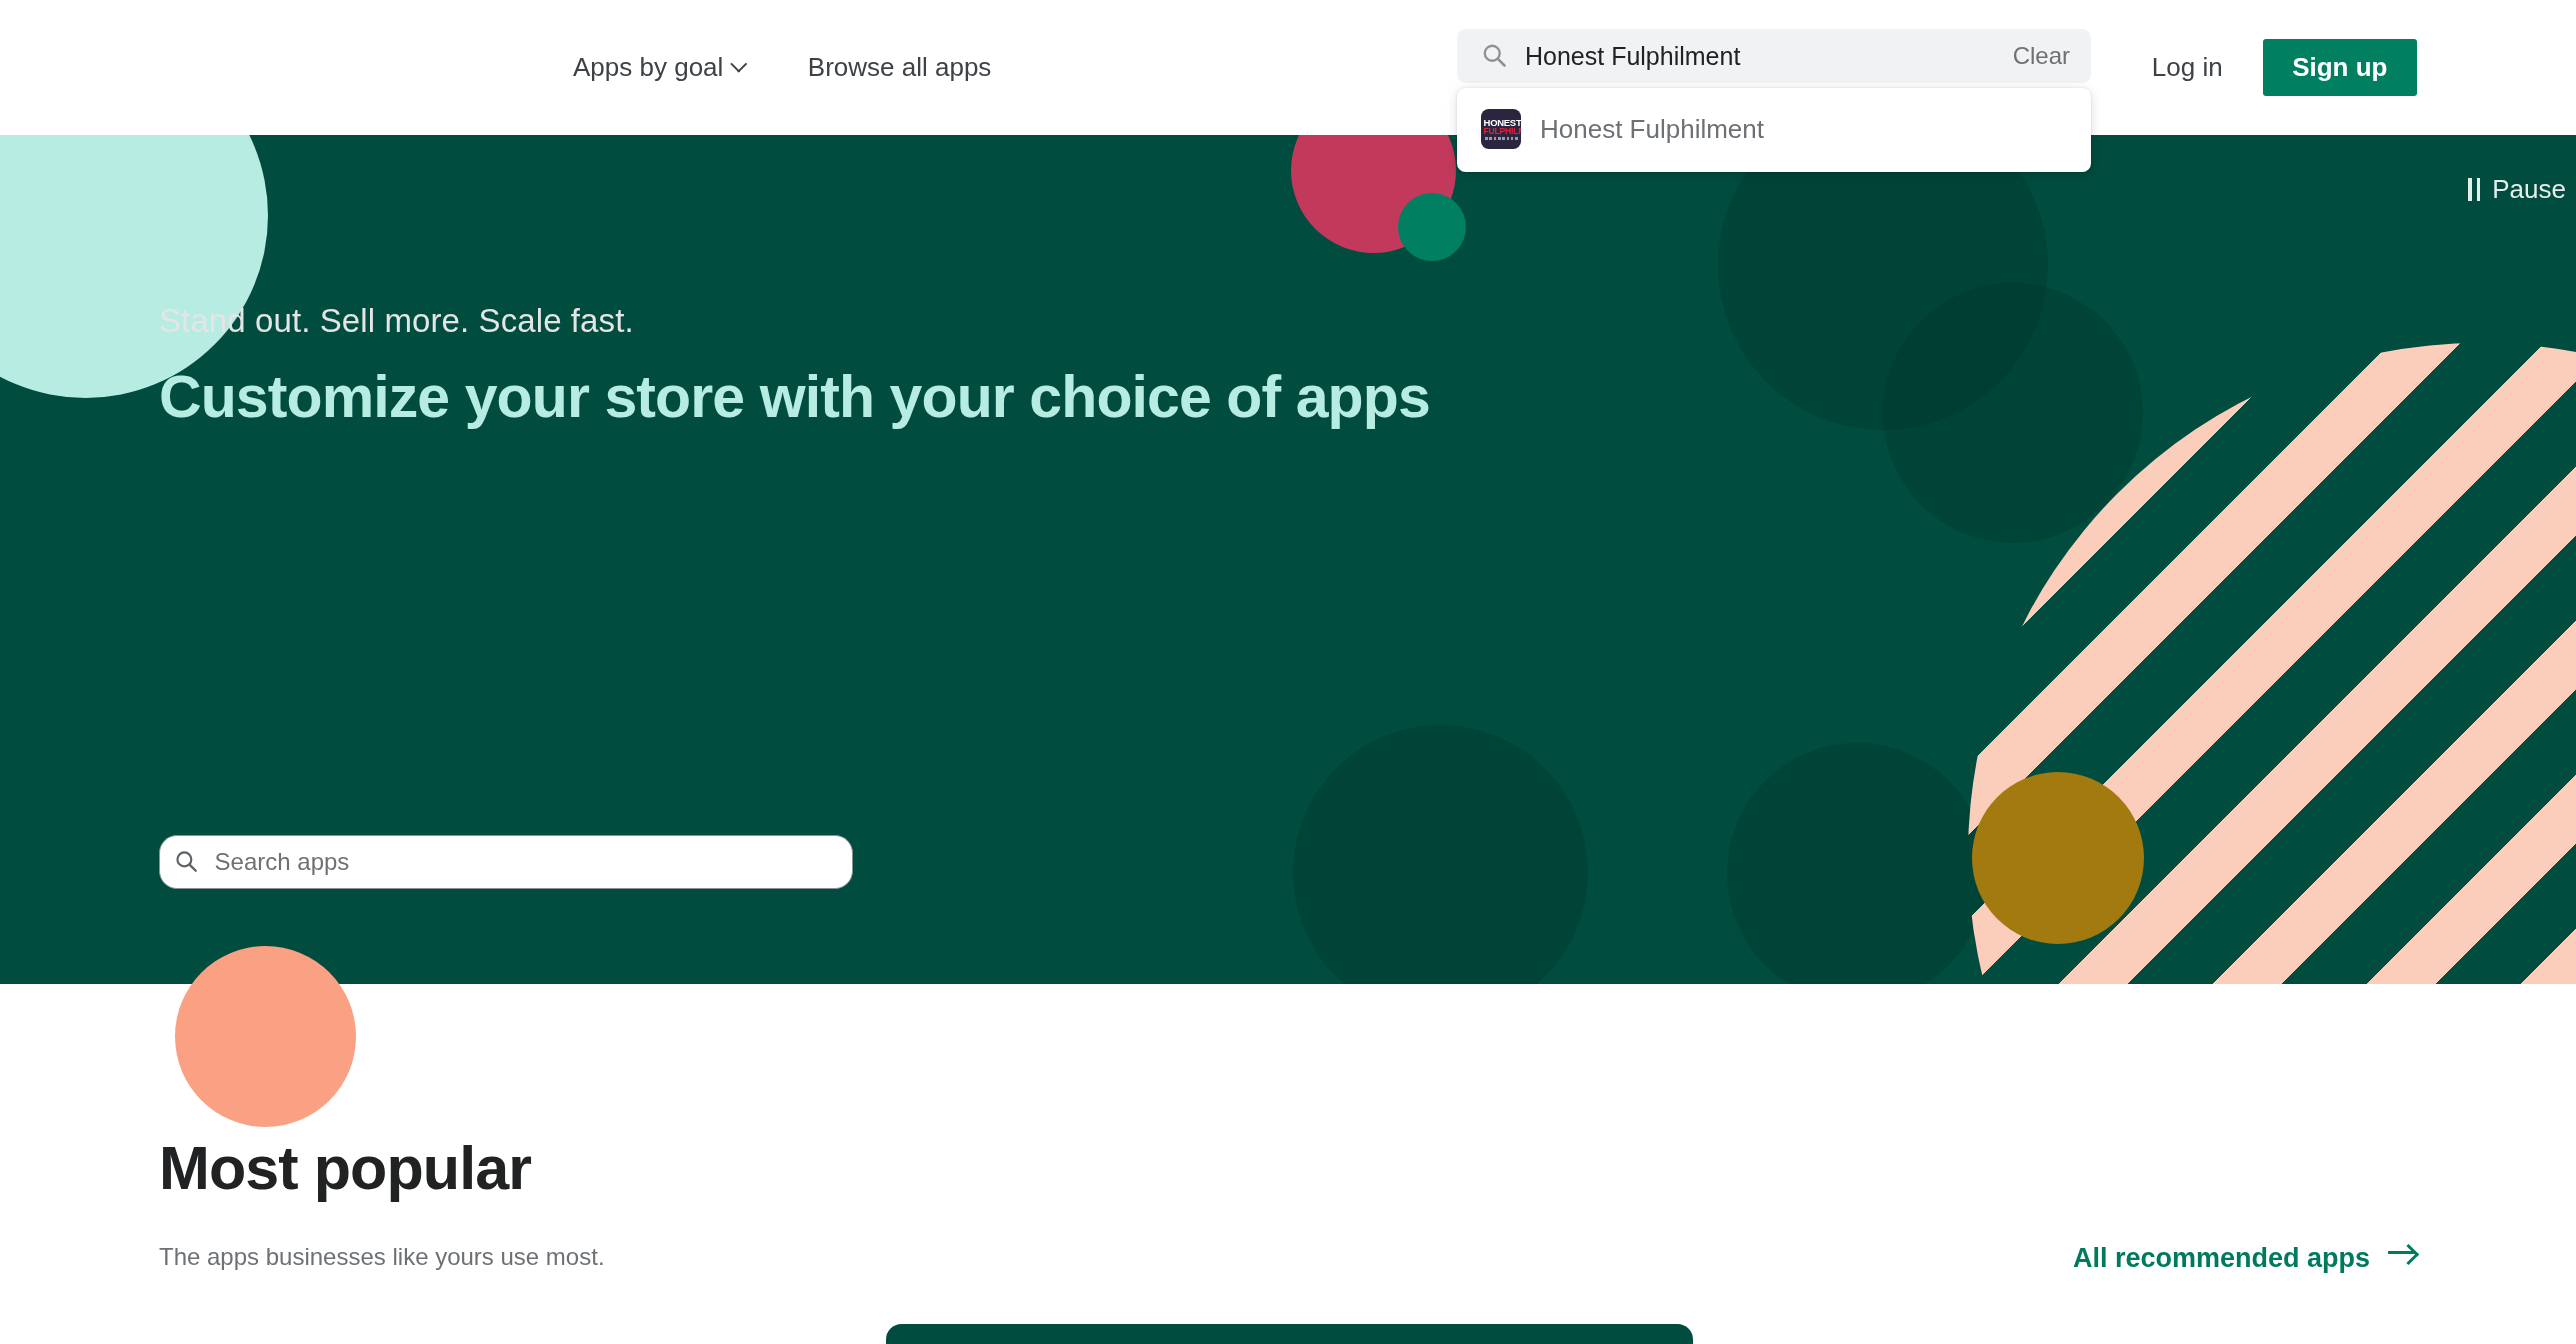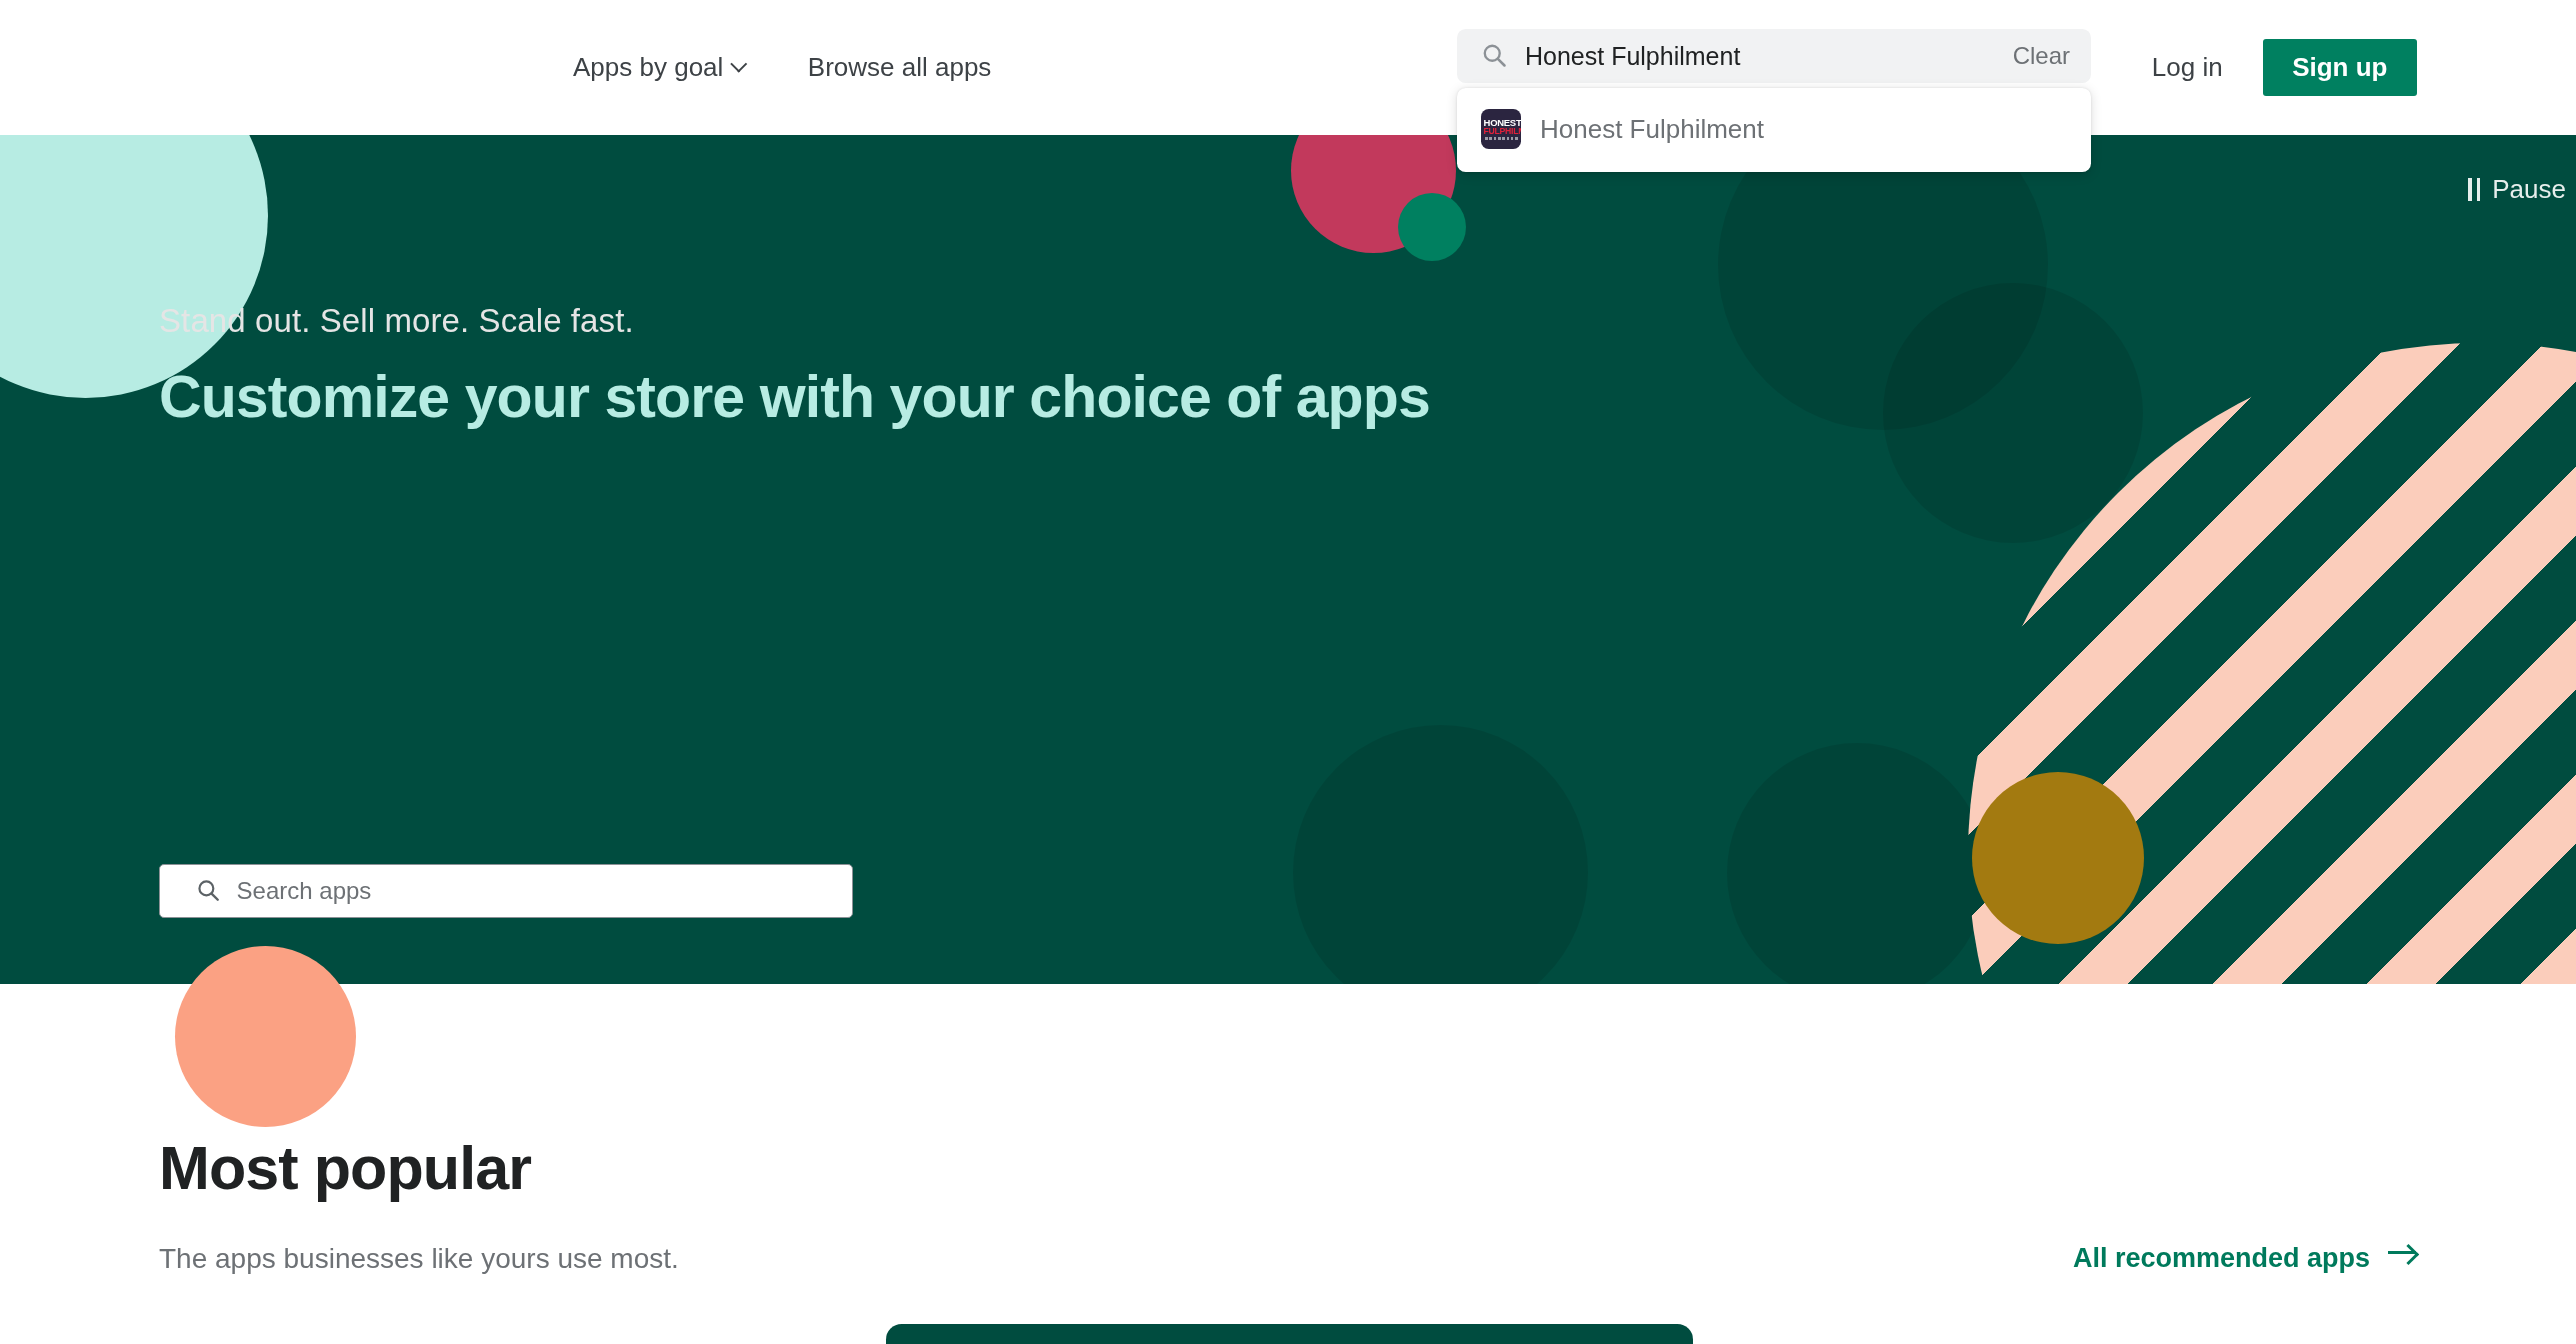--- a/index.html
+++ b/index.html
@@ -125,23 +125,23 @@
   .kicker {
     position: absolute; left: 159px; top: 167px;
     font-size: 33px; color: #e5e5e5; letter-spacing: 0.1px;
   }
   .headline {
     position: absolute; left: 159px; top: 217px; width: 1302px;
     font-size: 59px; font-weight: bold; color: #b7ece3;
     line-height: 1.55; letter-spacing: -0.9px;
   }
   .hero-search {
-    position: absolute; left: 159px; top: 729px; width: 694px; height: 54px;
-    background: #fff; border: 1.7px solid #8c9196; border-radius: 5px;
-    display: flex; align-items: center; gap: 15.6px; padding: 0 35px;
+    position: absolute; left: 159px; top: 700px; width: 694px; height: 54px;
+    background: #fff; border: 1.7px solid #8c9196; border-radius: 18px;
+    display: flex; align-items: center; gap: 15.6px; padding: 0 13px;
   }
   .hero-search input {
     flex: 1; border: 0; outline: 0; background: transparent;
     font-family: "Liberation Sans", sans-serif; font-size: 24px; color: #202223;
   }
   .hero-search input::placeholder { color: #6d7175; }
 
   .pause-btn {
     position: absolute; right: 10px; top: 39px;
     display: flex; align-items: center; gap: 12px;
@@ -152,21 +152,21 @@
   .pause-ico i { display: block; width: 3.5px; height: 22.6px; background: #e6eeec; }
 
   
   .section { position: absolute; left: 0; top: 983px; width: 2576px; height: 361px; }
   .sec-title {
     position: absolute; left: 159px; top: 150px;
     font-size: 61px; font-weight: bold; color: #202223; letter-spacing: -0.9px;
   }
   .sec-sub {
     position: absolute; left: 159px; top: 260px;
-    font-size: 28px; color: #6d7175; text-align: center;
+    font-size: 24px; color: #6d7175; text-align: center;
   }
   .all-link {
     position: absolute; right: 159px; top: 260px;
     display: flex; align-items: flex-start; gap: 17.4px;
     font-size: 27px; font-weight: bold; color: #007a5c; cursor: pointer;
   }
   .arrow-r { position: relative; width: 29.5px; height: 19px; }
   .arrow-r::before {
     content:""; position:absolute; left:0; top:7.8px; width:28px; height:3.5px; background:#007a5c;
   }

